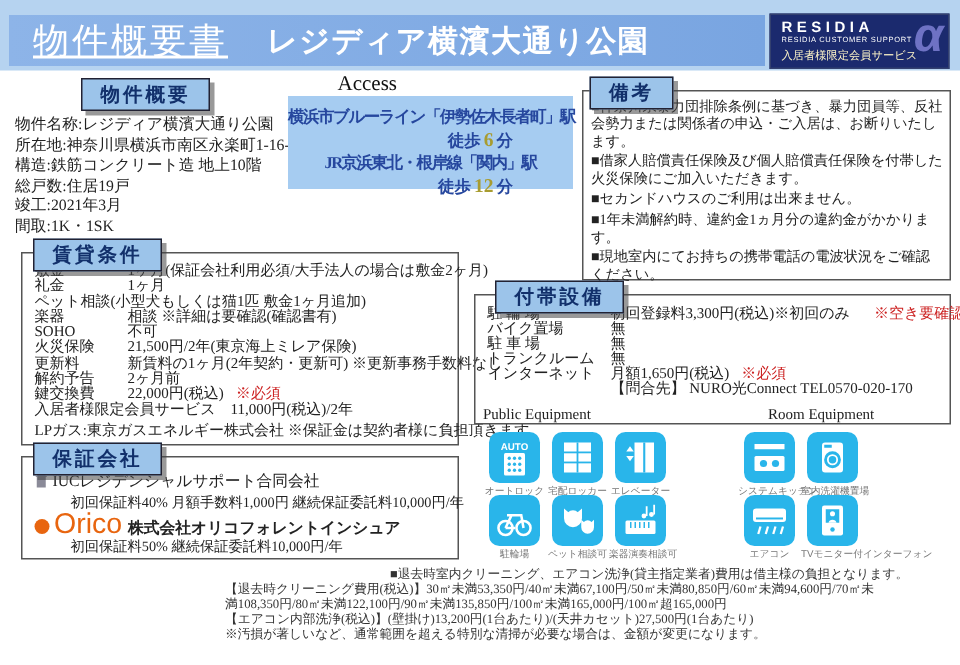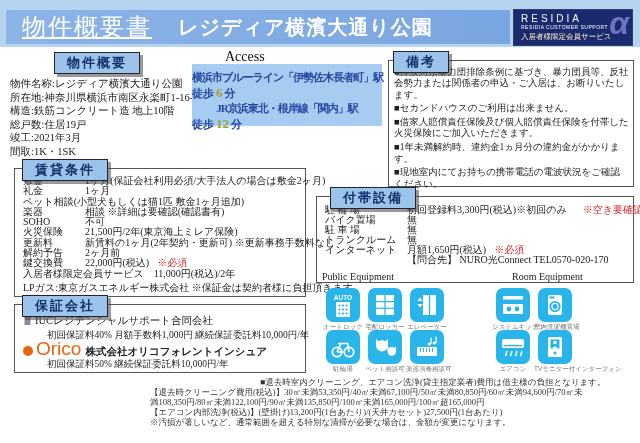--- a/index.html
+++ b/index.html
@@ -13,34 +13,34 @@
   body{font-family:"Liberation Serif","DejaVu Serif",serif;color:#222}
   .page{position:relative;width:640px;height:443px;background:#fff;overflow:hidden}
   .band{position:absolute;left:0;top:0;width:640px;height:47px;background:var(--band)}
   .titlebar{position:absolute;left:6px;top:10px;width:504px;height:34px;
     background:linear-gradient(90deg,#8db4e8,var(--title_bar));display:flex;align-items:center;
     font-family:"Liberation Sans","DejaVu Sans",sans-serif;color:#fff}
   .doc-title{font-size:24px;font-weight:normal;text-decoration:underline;margin-left:16px;letter-spacing:2px}
   .prop-title{font-size:20px;font-weight:bold;margin-left:26px;letter-spacing:1px}
   .logo{position:absolute;left:513px;top:9px;width:120px;height:37px;background:var(--logo_navy);
     color:#fff;font-family:"Liberation Sans","DejaVu Sans",sans-serif;overflow:hidden;border:1px solid #33406f}
-  .logo-brand{font-size:10px;font-weight:normal;letter-spacing:3px;margin:3px 0 0 7px}
+  .logo-brand{font-size:10px;font-weight:bold;letter-spacing:3px;margin:3px 0 0 7px}
   .logo-sub{font-size:5px;letter-spacing:.5px;margin-left:7px;white-space:nowrap}
   .logo-member{font-size:7.5px;color:#fff6c8;margin:2px 0 0 7px;white-space:nowrap}
   .logo-alpha{position:absolute;right:3px;top:-3px;font-size:32px;font-style:italic;font-weight:bold;
     color:#7d7fd4;opacity:.85;line-height:1}
   .schdr{position:absolute;background:var(--section_header_bg);border:1px solid #223;
     box-shadow:3px 3px 0 rgba(70,70,70,.55);font-family:"Liberation Sans","DejaVu Sans",sans-serif;
     font-weight:bold;font-size:13px;color:var(--section_header_text);padding:1px 12px;letter-spacing:2px;z-index:5;white-space:nowrap}
   .ovlines{position:absolute;left:10px;top:77px;font-size:10.5px;line-height:13.5px;white-space:nowrap}
   .access-label{position:absolute;left:225px;top:49px;font-size:14px;color:#111}
   .access-box{position:absolute;left:192px;top:64px;width:190px;height:62px;background:var(--access_bg);
     color:var(--access_text);font-weight:bold;padding-top:6px}
   .station{font-size:11px;letter-spacing:-1px;text-align:center;white-space:nowrap}
-  .walkline{font-size:11px;padding-right:40px}
+  .walkline{font-size:11px;text-align:right;padding-right:40px}
   .walk-min{font-size:13px;color:var(--walk_minutes);padding:0 2px}
   .remarks{position:absolute;left:388px;top:60px;width:246px;height:127px;border:1px solid #555;
     padding:6px 4px 0 5px;font-size:9.5px;line-height:11.3px}
   .remarks div{margin-bottom:2.5px}
   .rental{position:absolute;left:14px;top:168px;width:292px;height:129px;border:1px solid #555;
     padding:7px 4px 0 8px;font-size:10px;line-height:10.3px;white-space:nowrap}
   .rrow{display:flex}
   .rlab{width:62px;flex-shrink:0}
   .rrow.wide .rlab{width:auto}
   .rrow.wide .rval{margin-left:10px}
@@ -106,22 +106,22 @@
     </div>
     <div class="station">JR京浜東北・根岸線「関内」駅</div>
     <div class="walkline">
       <span>徒歩</span><span class="walk-min">12</span><span>分</span>
     </div>
   </div>
 
   <div class="schdr" style="left:393px;top:51px">備考</div>
   <div class="remarks">
     <div>■神奈川県暴力団排除条例に基づき、暴力団員等、反社会勢力または関係者の申込・ご入居は、お断りいたします。</div>
+    <div>■借家人賠償責任保険及び個人賠償責任保険を付帯した火災保険にご加入いただきます。</div>
     <div>■セカンドハウスのご利用は出来ません。</div>
-    <div>■借家人賠償責任保険及び個人賠償責任保険を付帯した火災保険にご加入いただきます。</div>
     <div>■1年未満解約時、違約金1ヵ月分の違約金がかかります。</div>
     <div>■現地室内にてお持ちの携帯電話の電波状況をご確認ください。</div>
   </div>
 
   <div class="schdr" style="left:22px;top:159px">賃貸条件</div>
   <div class="rental">
     <div class="rrow">
         <span class="rlab">敷金</span>
         <span class="rval">1ヶ月(保証会社利用必須/大手法人の場合は敷金2ヶ月)</span>
       </div>

